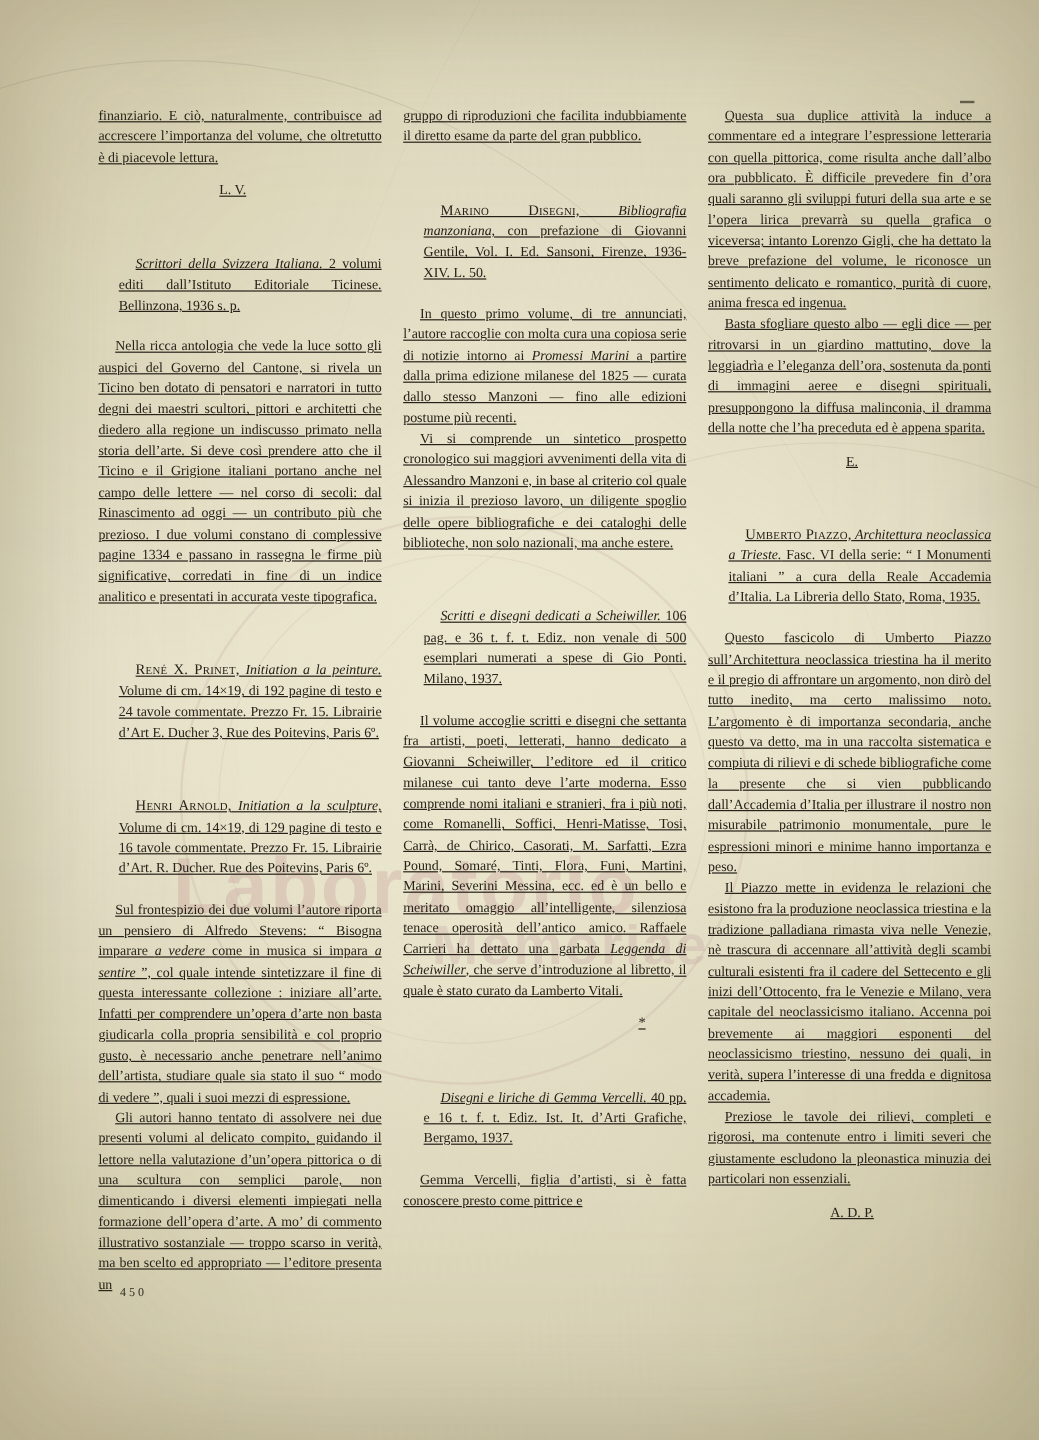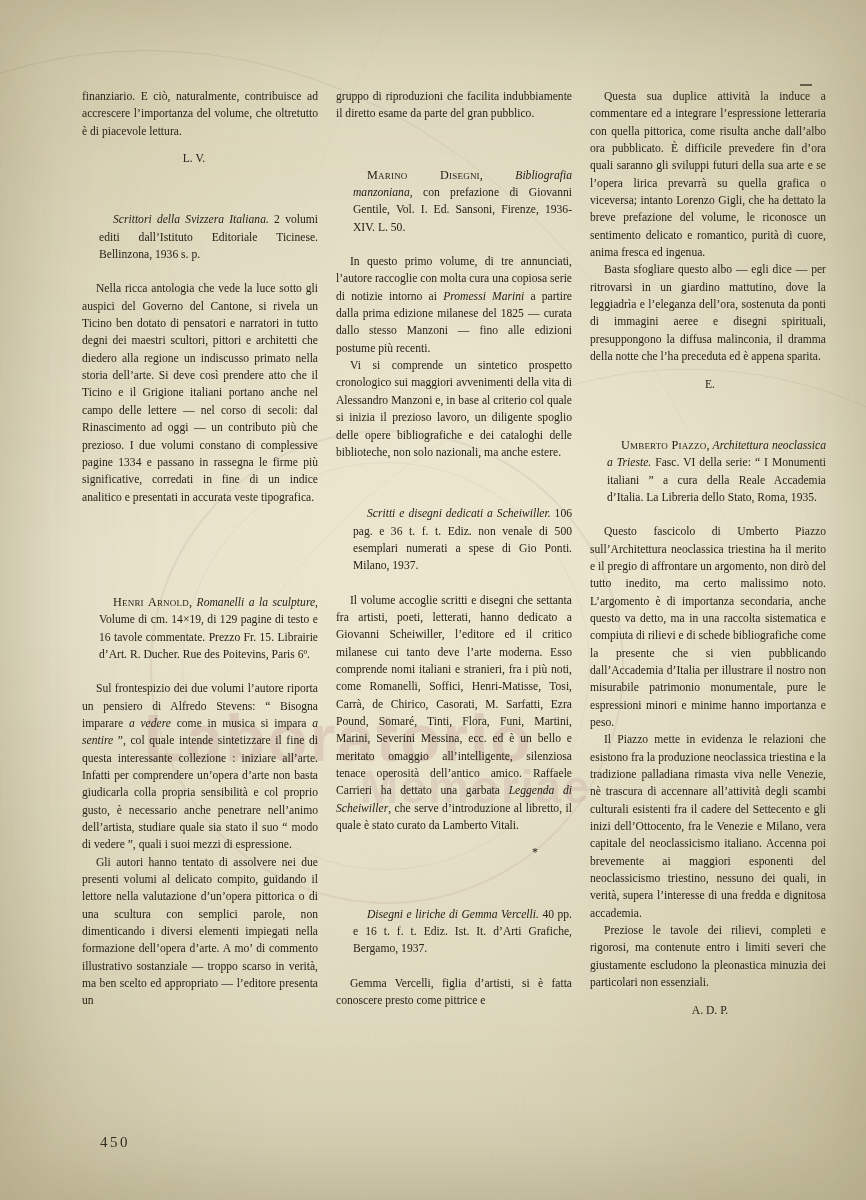--- a/index.html
+++ b/index.html
@@ -98,20 +98,21 @@
     gap: 18px;
     color: #2a2720;
   }
   .col {
     width: 236px;
     font-size: 11.6px;
     line-height: 17.35px;
     text-align: justify;
     text-justify: inter-word;
     color: #262219;
+    text-decoration: underline;
   }
   .col p {
     margin: 0;
     text-indent: 14px;
     hyphens: manual;
   }
   .col p.flush { text-indent: 0; }
   
   .entry {
     margin: 0;
@@ -138,22 +139,22 @@
   .aster {
     text-align: right;
     text-indent: 0;
     margin: 0;
     padding-right: 34px;
     font-size: 12px;
   }
   .folio {
     position: absolute;
     left: 100px;
-    top: 1134px;
-    font-size: 15px;
+    top: 1072px;
+    font-size: 10px;
     letter-spacing: 2.5px;
     color: #2b2720;
     text-align: center;
   }
   
   .mark {
     position: absolute;
     background: #3a352a;
     opacity: .75;
   }
@@ -182,22 +183,23 @@
   <div class="columns">
     <div class="col">
         <p class="flush">finanziario. E ciò, naturalmente, contribuisce ad accrescere l’importanza del volume, che oltretutto è di piacevole lettura.</p>
         <div class="gap-s"></div>
         <p class="sig">L. V.</p>
         <div class="gap-xxl"></div>
         <p class="entry"><em>Scrittori della Svizzera Italiana.</em><span> 2 volumi editi dall’Istituto Editoriale Ticinese. Bellinzona, 1936 s. p.</span></p>
         <div class="gap-m"></div>
         <p>Nella ricca antologia che vede la luce sotto gli auspici del Governo del Cantone, si rivela un Ticino ben dotato di pensatori e narratori in tutto degni dei maestri scultori, pittori e architetti che diedero alla regione un indiscusso primato nella storia dell’arte. Si deve così prendere atto che il Ticino e il Grigione italiani portano anche nel campo delle lettere — nel corso di secoli: dal Rinascimento ad oggi — un contributo più che prezioso. I due volumi constano di complessive pagine 1334 e passano in rassegna le firme più significative, corredati in fine di un indice analitico e presentati in accurata veste tipografica.</p>
         <div class="gap-xxl"></div>
-        <div class="gap-xxl"></div>
-        <p class="entry"><span class="sc">Henri Arnold,</span><em> Romanelli a la sculpture,</em><span> Volume di cm. 14×19, di 129 pagine di testo e 16 tavole commentate. Prezzo Fr. 15. Librairie d’Art. R. Ducher. Rue des Poitevins, Paris 6º.</span></p>
+        <p class="entry"><span class="sc">René X. Prinet,</span><em> Initiation a la peinture.</em><span> Volume di cm. 14×19, di 192 pagine di testo e 24 tavole commentate. Prezzo Fr. 15. Librairie d’Art E. Ducher 3, Rue des Poitevins, Paris 6º.</span></p>
+        <div class="gap-xxl"></div>
+        <p class="entry"><span class="sc">Henri Arnold,</span><em> Initiation a la sculpture,</em><span> Volume di cm. 14×19, di 129 pagine di testo e 16 tavole commentate. Prezzo Fr. 15. Librairie d’Art. R. Ducher. Rue des Poitevins, Paris 6º.</span></p>
         <div class="gap-m"></div>
         <p><span>Sul frontespizio dei due volumi l’autore riporta un pensiero di Alfredo Stevens: “ Bisogna imparare </span><em>a vedere</em><span> come in musica si impara </span><em>a sentire</em><span> ”, col quale intende sintetizzare il fine di questa interessante collezione : iniziare all’arte. Infatti per comprendere un’opera d’arte non basta giudicarla colla propria sensibilità e col proprio gusto, è necessario anche penetrare nell’animo dell’artista, studiare quale sia stato il suo “ modo di vedere ”, quali i suoi mezzi di espressione.</span></p>
         <div class="gap-0"></div>
         <p>Gli autori hanno tentato di assolvere nei due presenti volumi al delicato compito, guidando il lettore nella valutazione d’un’opera pittorica o di una scultura con semplici parole, non dimenticando i diversi elementi impiegati nella formazione dell’opera d’arte. A mo’ di commento illustrativo sostanziale — troppo scarso in verità, ma ben scelto ed appropriato — l’editore presenta un</p>
       </div>
     <div class="col">
         <p class="flush">gruppo di riproduzioni che facilita indubbiamente il diretto esame da parte del gran pubblico.</p>
         <div class="gap-xxl"></div>
         <p class="entry"><span class="sc">Marino Disegni,</span><em> Bibliografia manzoniana,</em><span> con prefazione di Giovanni Gentile, Vol. I. Ed. Sansoni, Firenze, 1936-XIV. L. 50.</span></p>
         <div class="gap-m"></div>

